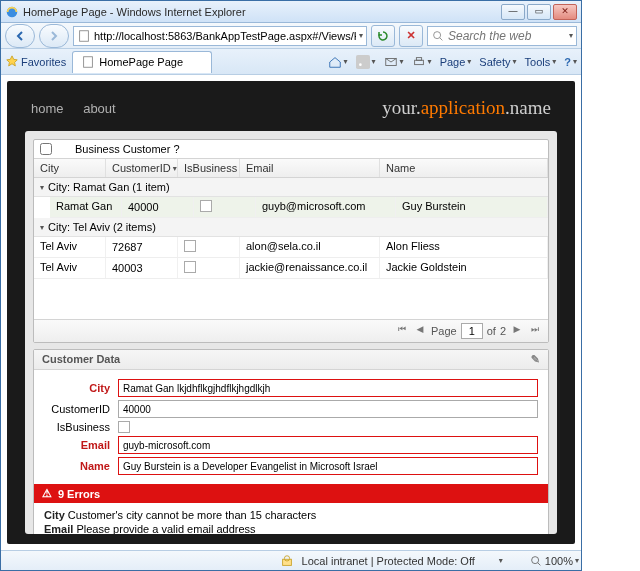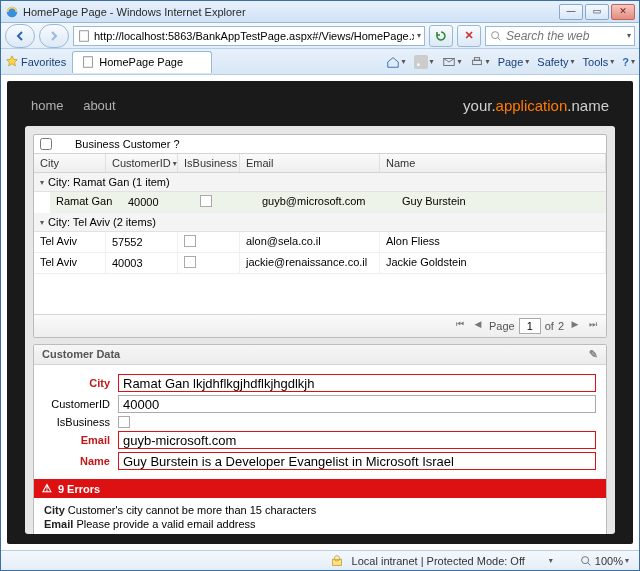--- a/index.html
+++ b/index.html
@@ -1,19 +1,19 @@
 <!DOCTYPE html>
 <html><head>
 <meta charset="utf-8">
 <style>
   * { box-sizing: border-box; margin: 0; padding: 0; }
   body { font-family: "Segoe UI", Tahoma, sans-serif; font-size: 11px; background: #fff; width: 640px; height: 571px; overflow: hidden; }
 
   
-  .window { border: 1px solid #3a6ea5; width: 640px; height: 571px; background: #fff; display: flex; flex-direction: column; }
+  .window { border: 1px solid #3a6ea5; width: 582px; height: 571px; background: #fff; display: flex; flex-direction: column; }
   .titlebar { height: 22px; background: linear-gradient(#e8f1fb,#cfe2f7); display: flex; align-items: center; padding: 0 4px; border-bottom: 1px solid #9ab8d8; }
   .titlebar .ie-icon { width: 14px; height: 14px; margin-right: 4px; }
   .titlebar .title { flex: 1; color: #2a2a2a; font-size: 11px; }
   .win-btns { display: flex; gap: 2px; }
   .win-btn { width: 24px; height: 16px; background: linear-gradient(#f5f9fd,#d6e7f7); border: 1px solid #8aa9c9; border-radius: 2px; font-size: 9px; line-height: 12px; text-align: center; color: #2a2a2a; cursor: pointer; }
   .win-btn.close { background: linear-gradient(#f6c8c2,#e48b7f); border-color: #c26358; color: #7a1a12; }
 
   
   .navbar { height: 26px; background: linear-gradient(#f4f8fc,#e4eef8); border-bottom: 1px solid #b8cee4; display: flex; align-items: center; padding: 0 4px; gap: 4px; }
   .navbtn { width: 24px; height: 22px; border: 1px solid #9ab8d8; border-radius: 3px; background: linear-gradient(#f8fbfe,#dce9f6); display: flex; align-items: center; justify-content: center; cursor: pointer; }
@@ -30,21 +30,21 @@
   .tab { height: 22px; background: #fff; border: 1px solid #9ab8d8; border-bottom: none; border-radius: 3px 3px 0 0; padding: 0 8px; display: flex; align-items: center; gap: 4px; min-width: 140px; }
   .tabbar-right { margin-left: auto; display: flex; align-items: center; gap: 8px; color: #1a3e7a; }
   .menu-item { display: flex; align-items: center; gap: 2px; cursor: pointer; }
   .drop { font-size: 8px; color: #555; }
 
   
   .content-area { flex: 1; background: #fff; overflow: hidden; position: relative; }
   .app-bg { position: absolute; inset: 6px; background: #1a1a1a; border-radius: 2px; display: flex; flex-direction: column; padding: 12px 18px 10px; }
   .app-header { display: flex; align-items: center; color: #b0b0b0; font-size: 13px; padding: 4px 6px 12px; }
   .app-nav a { color: #b0b0b0; text-decoration: none; margin-right: 16px; cursor: pointer; }
-  .app-brand { margin-left: auto; font-size: 15px; }
+  .app-brand { margin-left: auto; font-size: 19px; font-family: Liberation Serif, serif; }
   .app-brand .orange { color: #ff7a00; }
   .app-brand .gray { color: #cfcfcf; }
 
   .card { background: #e7e7e7; border-radius: 3px; padding: 8px; flex: 1; display: flex; flex-direction: column; gap: 6px; overflow: hidden; }
   .panel { background: #fff; border: 1px solid #bcbcbc; border-radius: 2px; }
 
   
   .grid-head { display: flex; align-items: center; padding: 3px 6px; border-bottom: 1px solid #d4d4d4; gap: 23px; }
   .grid-head input[type=checkbox] { width: 12px; height: 12px; }
   .grid-cols { display: flex; background: linear-gradient(#fafafa,#eee); border-bottom: 1px solid #d4d4d4; font-weight: normal; color: #333; }
@@ -61,29 +61,29 @@
   .pager .pg-btn { width:14px; height:14px; text-align:center; font-size:9px; color:#777; cursor:pointer; }
   .pager input { width: 22px; height: 16px; border:1px solid #aaa; text-align:center; font-size:11px; }
 
   
   .form-head { display:flex; align-items:flex-start; justify-content:space-between; padding:3px 8px; background:linear-gradient(#f6f6f6,#ececec); border-bottom:1px solid #d4d4d4; color:#555;font-weight:bold;}
   .pencil { font-size:11px; color:#888; cursor:pointer; }
   .form-body { padding: 6px 10px; }
   .form-row { display: flex; align-items: center; margin: 3px 0; gap: 8px; }
   .form-row label { width: 66px; text-align: right; font-size: 11px; }
   .form-row.err label { color: #c01818; font-weight: bold; }
-  .form-row input[type=text] { flex:1; height: 18px; border: 1px solid #aaa; padding: 0 4px; font-size: 13px; }
+  .form-row input[type=text] { flex:1; height: 18px; border: 1px solid #aaa; padding: 0 4px; font-size: 10px; }
   .form-row.err input[type=text] { border: 1px solid #d11; }
   .errbar { background: #d11; color:#fff; font-weight:bold; padding:3px 8px; display:flex; align-items:center; gap:6px; }
   .errlist { padding: 4px 10px; }
   .errlist div { margin: 2px 0; }
   .errlist b { color:#222; }
 
   
-  .statusbar { height: 20px; border-top: 1px solid #b8cee4; background: linear-gradient(#f4f8fc,#e4eef8); display:flex; align-items:center; padding:0 10px; gap:8px; color:#333;text-align:center; }
+  .statusbar { height: 20px; border-top: 1px solid #b8cee4; background: linear-gradient(#f4f8fc,#e4eef8); display:flex; align-items:center; padding:0 2px; gap:8px; color:#333;text-align:center; }
   .statusbar .spacer { flex:1; }
   .zoom { display:flex; align-items:center; gap:2px; }
 </style>
 </head>
 <body>
 
 <div class="window">
 
   <div class="titlebar">
     <svg class="ie-icon" viewBox="0 0 16 16">
@@ -236,21 +236,21 @@
             <div class="col c-email">guyb@microsoft.com</div>
             <div class="col c-name">Guy Burstein</div>
           </div>
 
           <div class="group-row">
               <span class="tri">▾</span>
               <span>City: Tel Aviv (2 items)</span>
             </div>
           <div class="data-row">
             <div class="col c-city">Tel Aviv</div>
-            <div class="col c-cid">57552</div>
+            <div class="col c-cid">72687</div>
             <div class="col c-biz"><span class="chk"></span></div>
             <div class="col c-email">alon@sela.co.il</div>
             <div class="col c-name">Alon Fliess</div>
           </div>
           <div class="data-row">
             <div class="col c-city">Tel Aviv</div>
             <div class="col c-cid">40003</div>
             <div class="col c-biz"><span class="chk"></span></div>
             <div class="col c-email">jackie@renaissance.co.il</div>
             <div class="col c-name">Jackie Goldstein</div>

